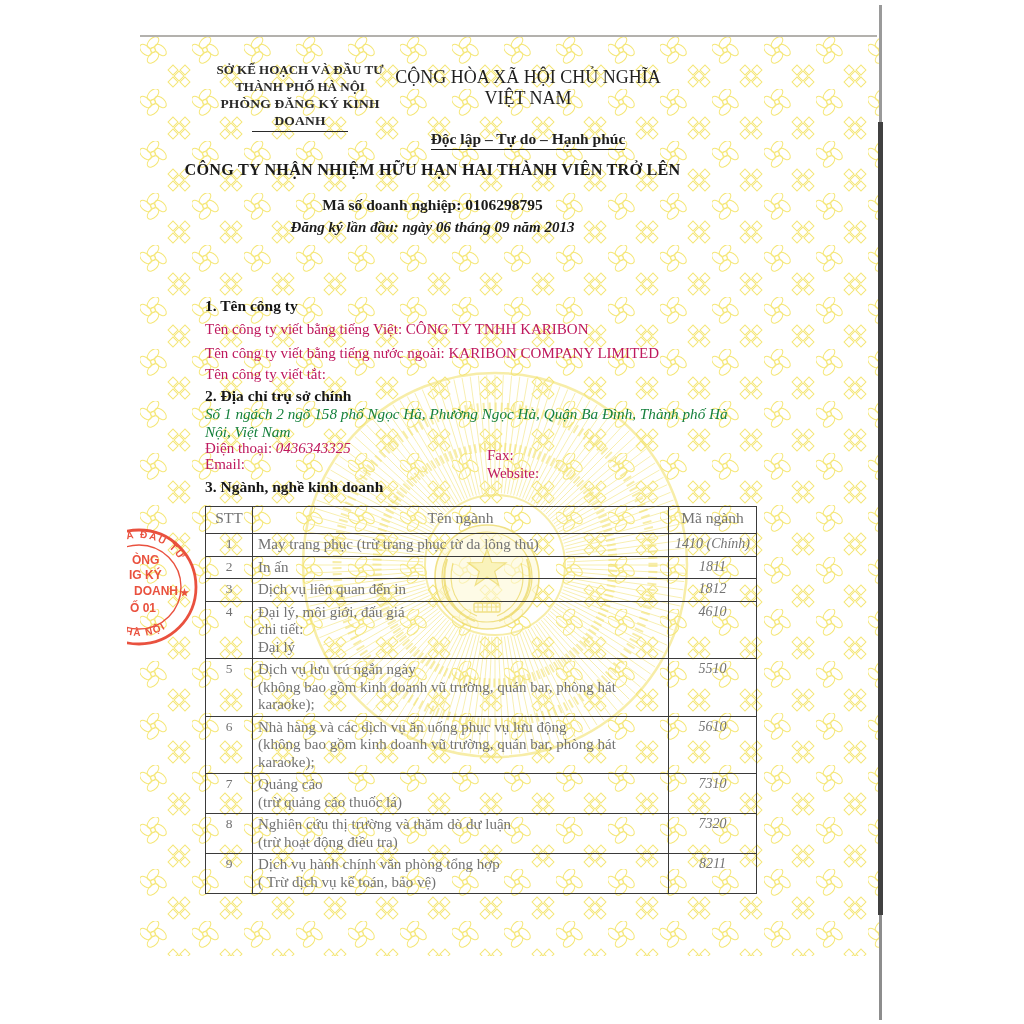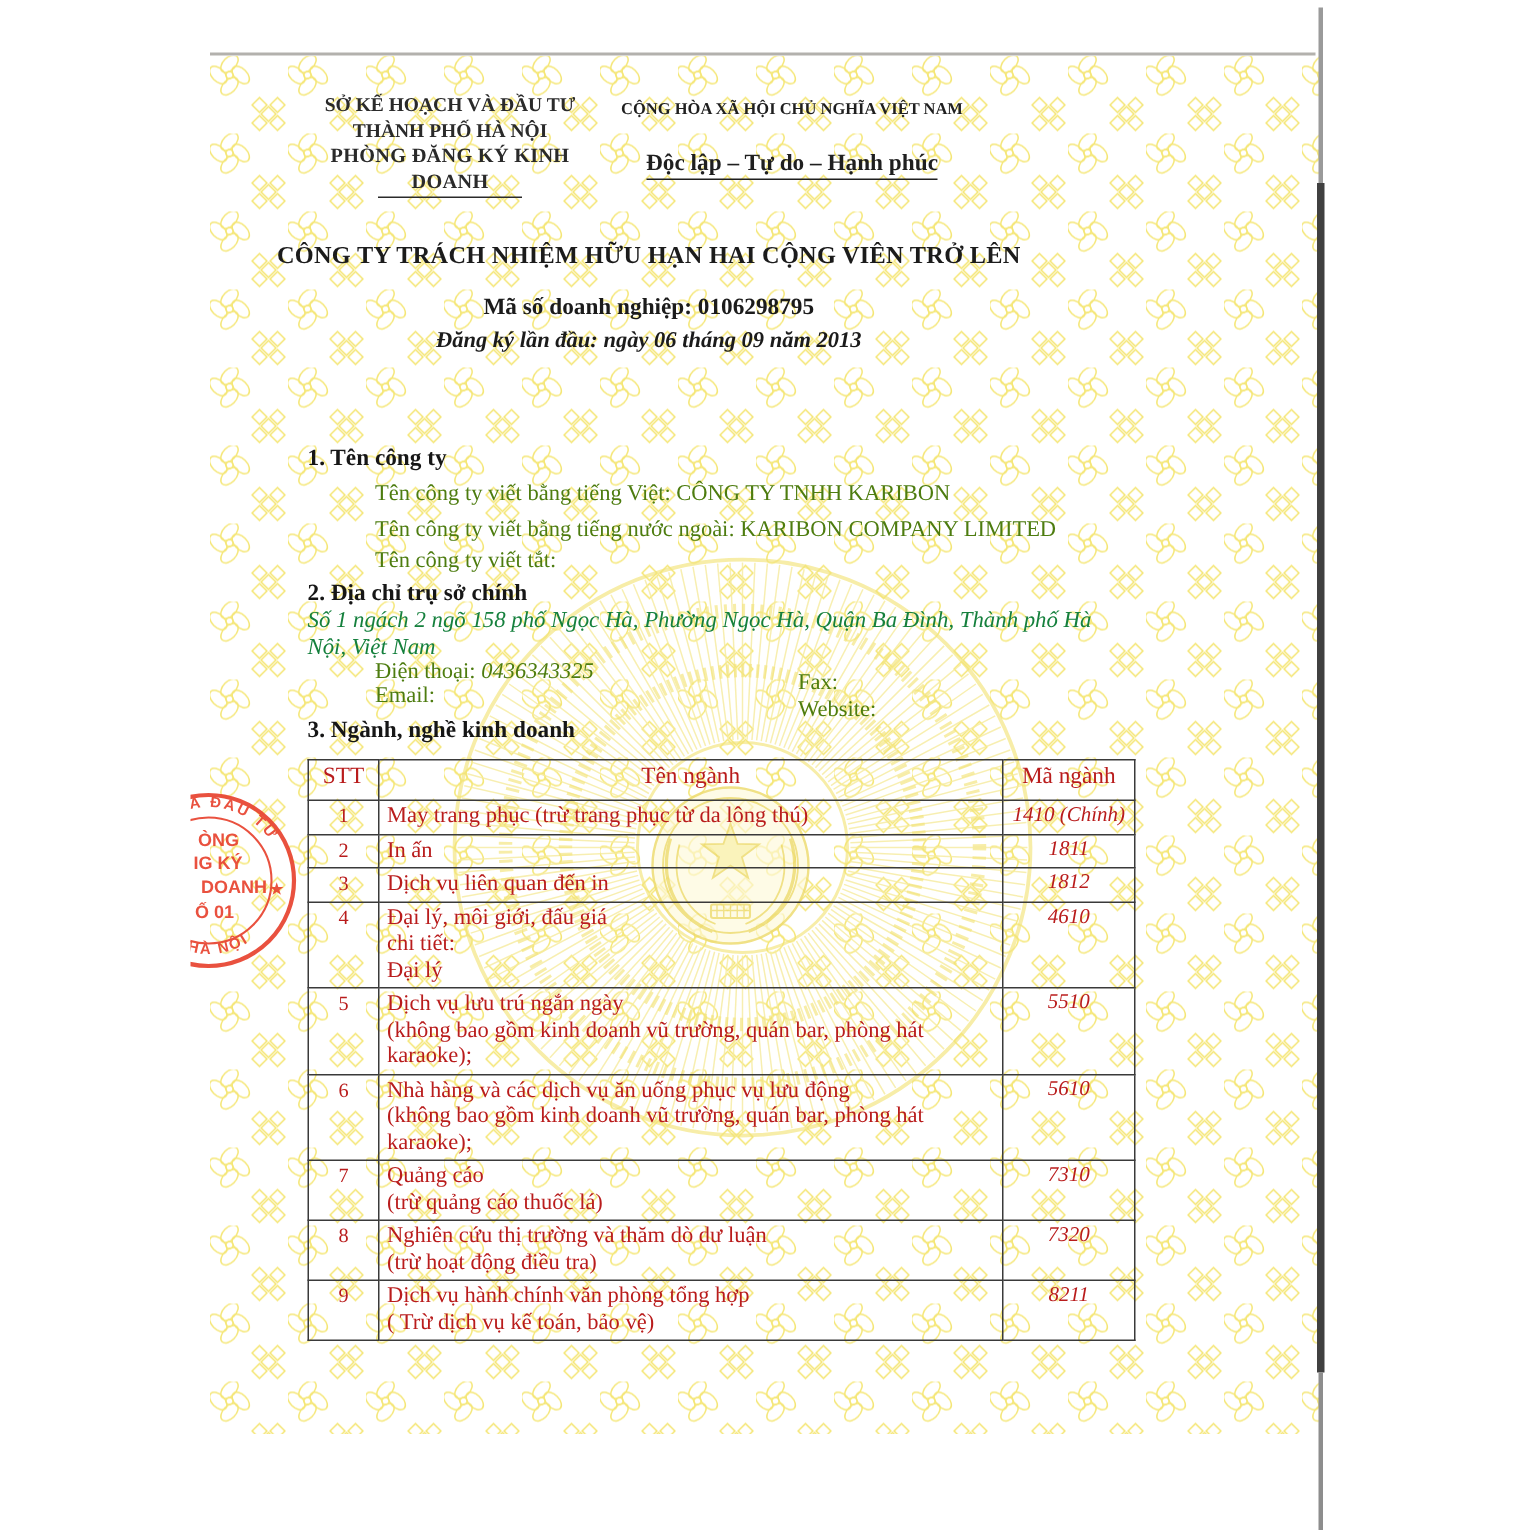--- a/index.html
+++ b/index.html
@@ -15,40 +15,40 @@
   .edge-bot{position:absolute;left:879px;top:915px;width:3px;height:105px;background:#8d8d8d;}
 
   .bg-svg{position:absolute;left:0;top:0;width:740px;height:987px;pointer-events:none;}
 
   
   .abs{position:absolute;}
   .hdr-left{left:60px;top:24px;width:200px;text-align:center;font-weight:700;font-size:13px;line-height:17px;color:#2a2a2a;}
   .hdr-left .l3{font-size:13.5px;letter-spacing:.2px;}
   .hdr-underline{width:96px;height:0;border-top:1.5px solid #2a2a2a;margin:2px auto 0;}
   .hdr-right{left:252px;top:30px;width:272px;text-align:center;color:#1f1f1f;}
-  .hdr-right .l1{font-weight:700;font-size:11px;}
+  .hdr-right .l1{font-weight:400;font-size:18px;}
   .hdr-right .l2{display:inline-block;font-weight:700;font-size:15.5px;margin-top:3px;
                  border-bottom:1.6px solid #1f1f1f;padding-bottom:1px;}
 
   .title-block{left:40px;top:121px;width:505px;text-align:center;color:#1b1b1b;}
   .title-block .t1,.title-block .t2{font-weight:700;font-size:16.2px;line-height:24px;letter-spacing:.2px;}
   .code-line{margin-top:14px;font-weight:700;font-size:15.5px;}
   .reg-line{margin-top:5px;font-weight:700;font-style:italic;font-size:15px;}
 
   .sections{left:65px;top:0;width:660px;}
   .s-head{position:absolute;font-weight:700;font-size:15.5px;color:#161616;}
-  .s-line{position:absolute;font-size:15px;color:#4d7c0f;margin-left:45px;}
+  .s-line{position:absolute;font-size:15px;color:#be185d;}
   .addr{position:absolute;font-size:15.2px;font-style:italic;line-height:17.5px;color:#15803d;white-space:pre-line;}
   .ital{font-style:italic;text-align:center;}
   .rcol{position:absolute;left:282px;top:7px;font-size:15px;}
 
   
   .tbl-wrap{position:absolute;left:65px;top:469px;width:551px;}
   table.industry{border-collapse:collapse;table-layout:fixed;width:551px;
-                 font-family:"Liberation Serif", serif;color:#b91c1c;}
+                 font-family:"Liberation Serif", serif;color:#737373;}
   table.industry td, table.industry th{border:1px solid #3a3a3a;padding:2px 5px;vertical-align:top;}
   th.h{font-weight:400;font-size:15.5px;text-align:center;vertical-align:middle;height:22px;padding:1px 2px;}
   td.c-stt{text-align:center;font-size:13.5px;padding-top:3px;}
   td.c-name{font-size:15px;line-height:17.5px;white-space:pre-line;}
   td.c-code{text-align:center;font-size:14px;font-style:italic;padding-top:4px;}
 
   
   .stamp{position:absolute;left:127px;top:520px;width:78px;height:134px;opacity:.92;}
   .stamp text{font-family:"Liberation Sans", sans-serif;font-weight:700;fill:#e8432f;}
 
@@ -250,21 +250,21 @@
       <div class="l3" data-interactable="false">PHÒNG ĐĂNG KÝ KINH DOANH</div>
       <div class="hdr-underline" data-interactable="false"></div>
     </div>
 
     <div class="abs hdr-right" data-interactable="false">
       <div class="l1" data-interactable="false">CỘNG HÒA XÃ HỘI CHỦ NGHĨA VIỆT NAM</div><br>
       <span class="l2" data-interactable="false">Độc lập – Tự do – Hạnh phúc</span>
     </div>
 
     <div class="abs title-block" data-interactable="false">
-      <div class="t2" data-interactable="false">CÔNG TY TRÁCH NHIỆM HỮU HẠN HAI CỘNG VIÊN TRỞ LÊN</div>
+      <div class="t2" data-interactable="false">CÔNG TY NHẬN NHIỆM HỮU HẠN HAI THÀNH VIÊN TRỞ LÊN</div>
       <div class="code-line" data-interactable="false">
         <span data-interactable="false">Mã số doanh nghiệp:</span>
         <span data-interactable="false">0106298795</span>
       </div>
       <div class="reg-line" data-interactable="false">Đăng ký lần đầu: ngày 06 tháng 09 năm 2013</div>
     </div>
 
     <div class="abs sections" data-interactable="false">
       <div class="s-head" style="top:260px;" data-interactable="false">1. Tên công ty</div>
       <div class="s-line" style="top:284px;" data-interactable="false">

